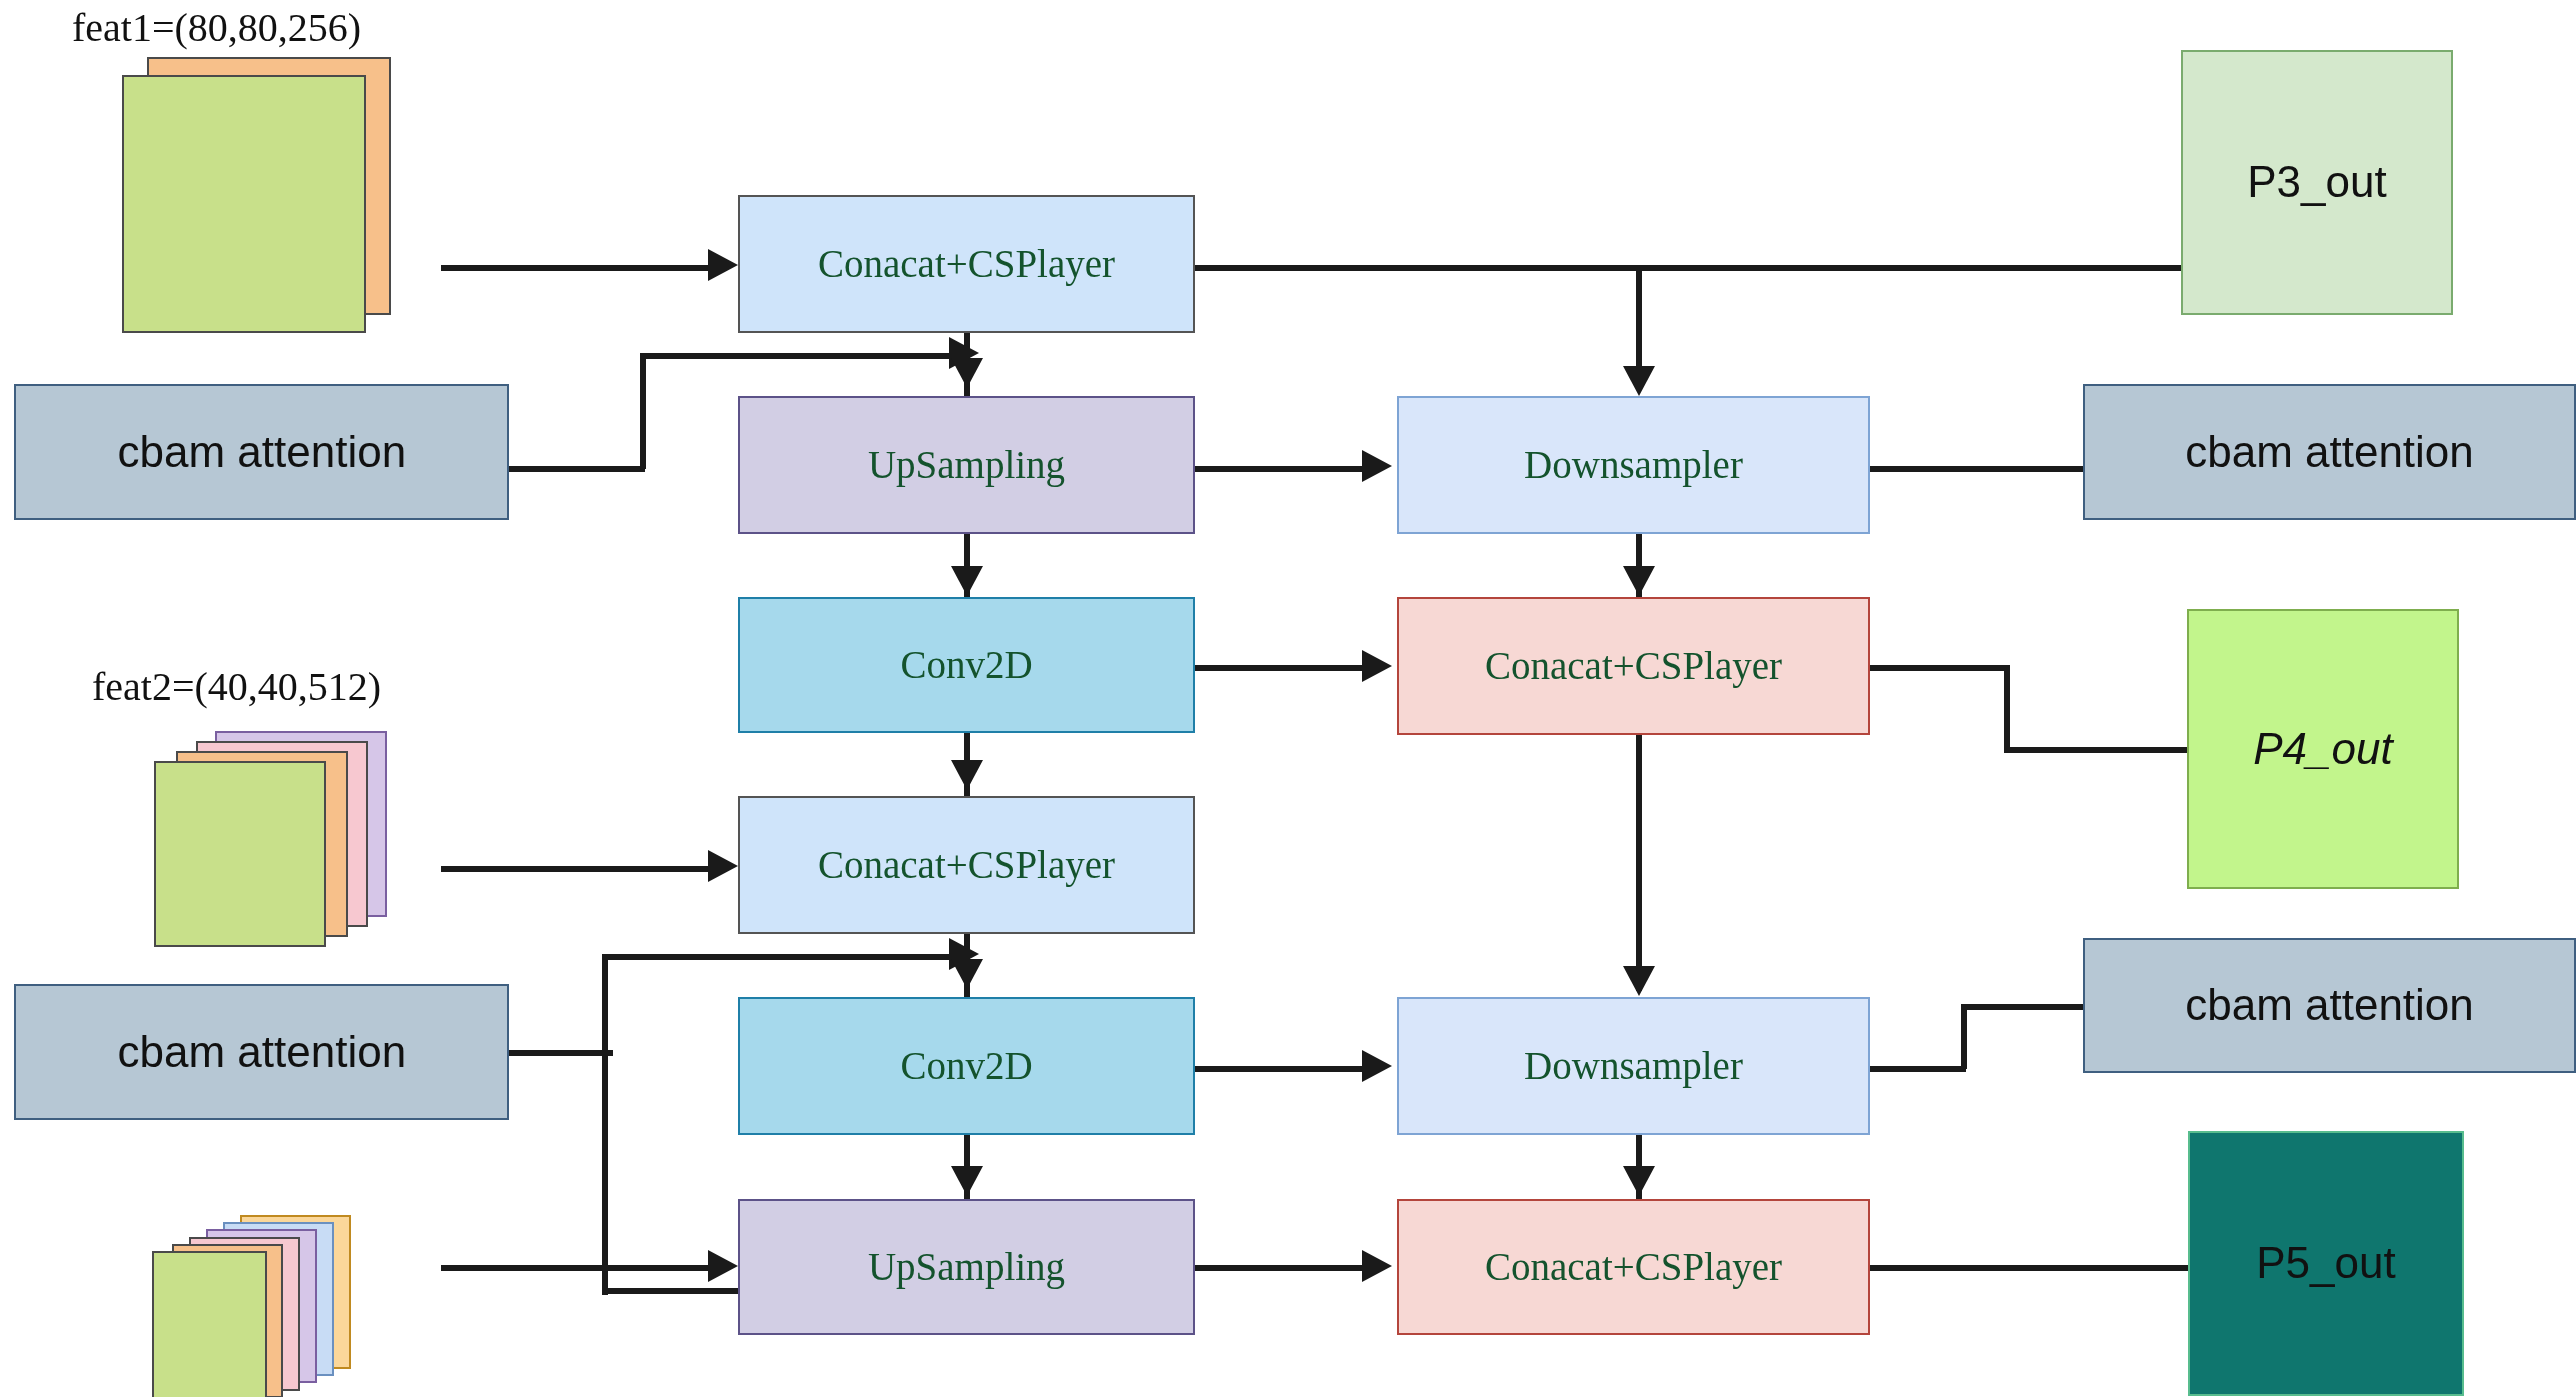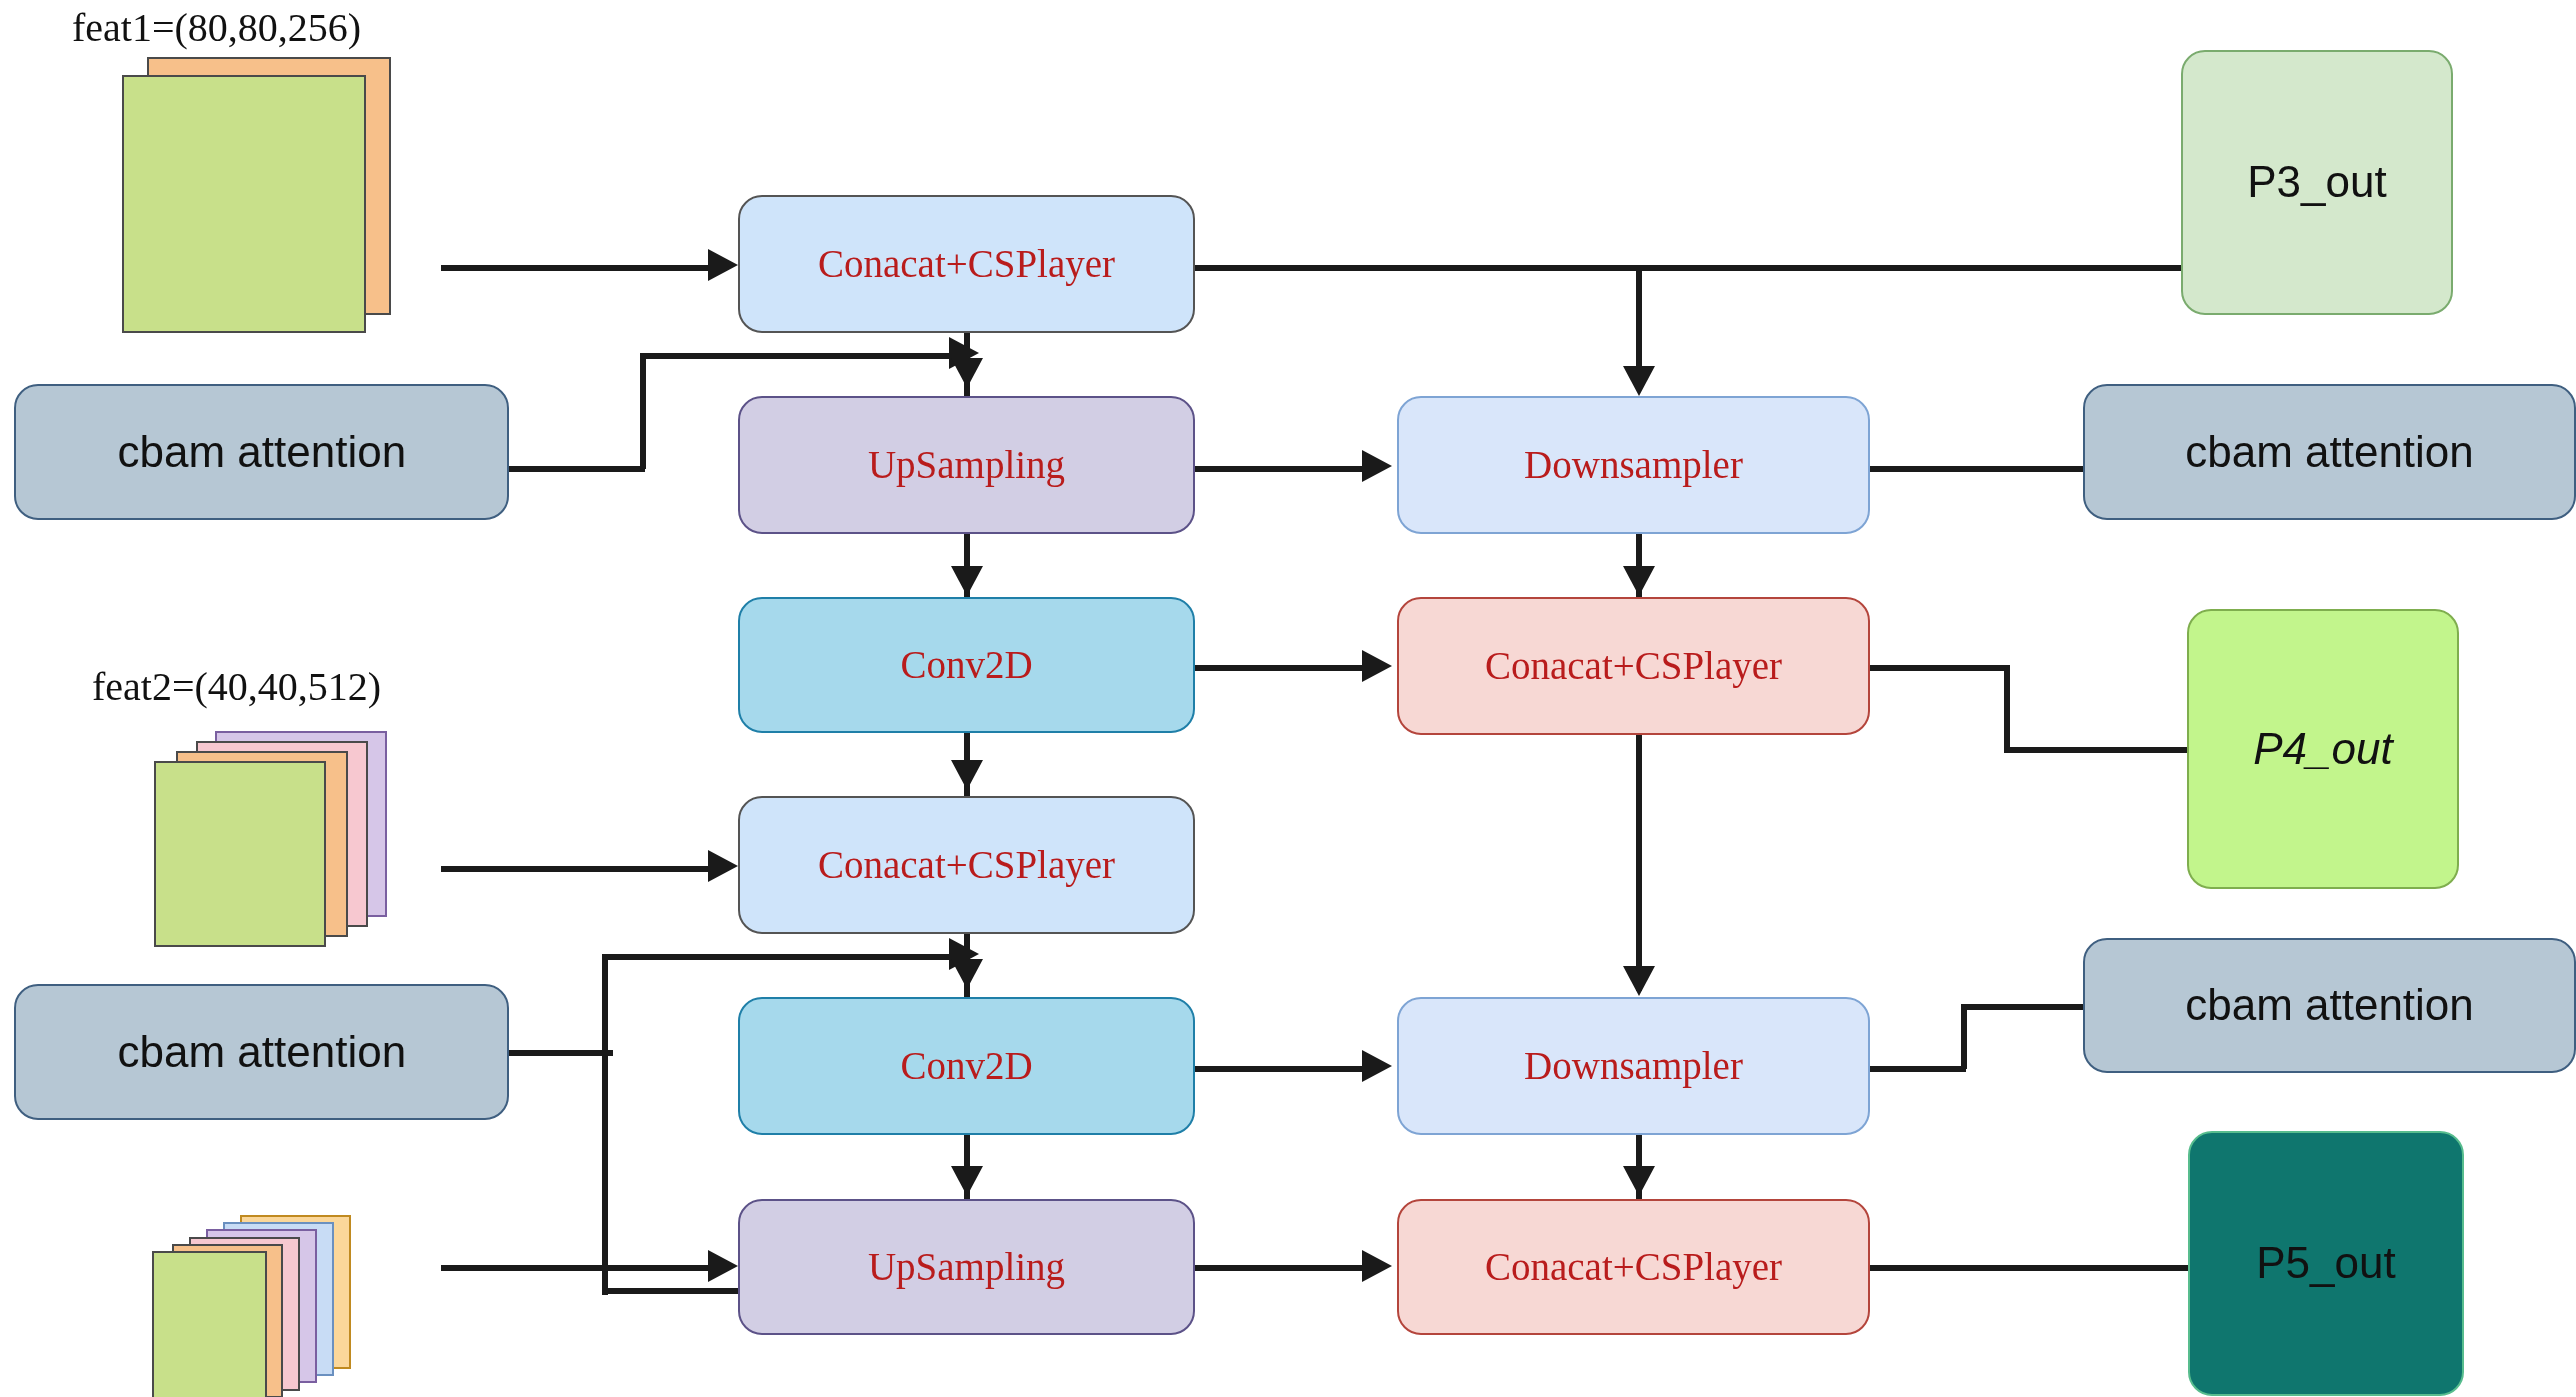--- a/index.html
+++ b/index.html
@@ -13,27 +13,26 @@
     overflow:hidden;
   }
   .node{
     position:absolute;
     box-sizing:border-box;
     display:flex;
     align-items:center;
     justify-content:center;
     text-align:left;
     line-height:1.1;
-    border-radius:24px;
   }
   
   .proc{
     font-family:"Liberation Serif", serif;
     font-size:39px;
-    color:#b91c1c;
+    color:#14532d;
     border-width:2.9px;
     border-style:solid;
   }
   .t-concat-blue{ background:#cfe4fa; border-color:#545454; }
   .t-upsampling{  background:#d2cee4; border-color:#5c5288; }
   .t-conv2d{      background:#a6d9ec; border-color:#1f7fa8; }
   .t-downsampler{ background:#d9e6fa; border-color:#7ea4d4; }
   .t-concat-pink{ background:#f7d8d4; border-color:#b4453c; }
 
   

